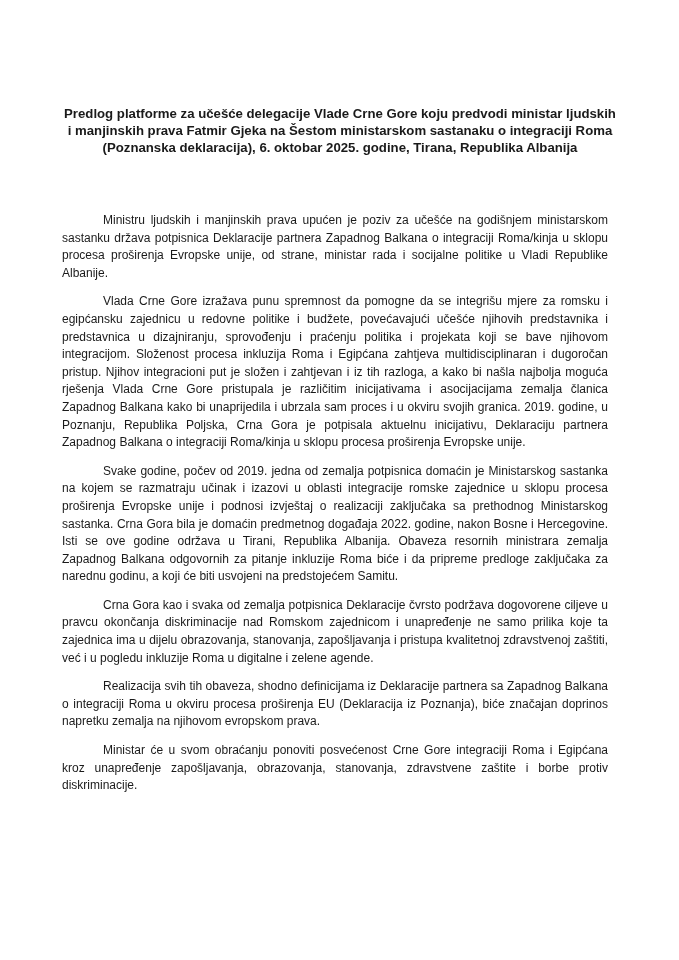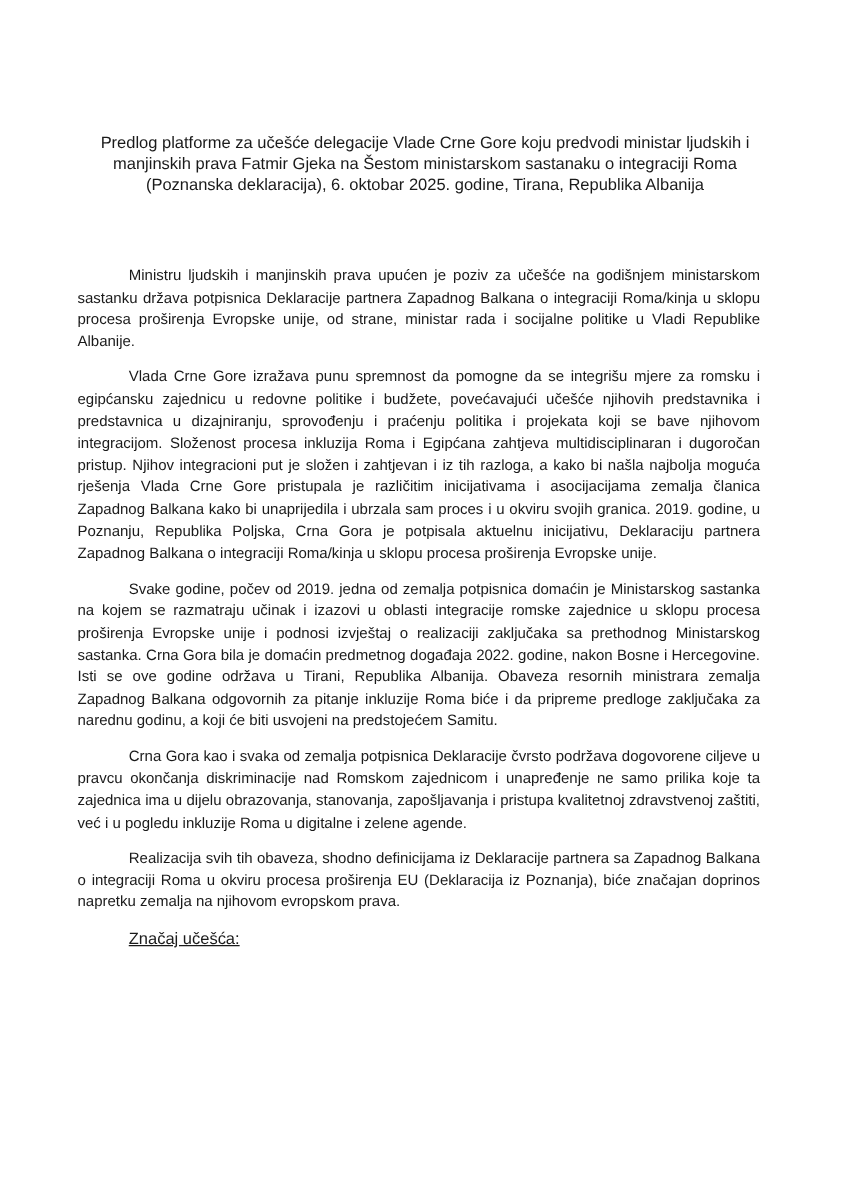--- a/index.html
+++ b/index.html
@@ -23,21 +23,21 @@
   }
   .title {
     position: absolute;
     top: 105px;
     left: 0;
     width: 556px;
     font-size: 13.2px;
     line-height: 17px;
     text-align: center;
     margin: 0;
-    font-weight: normal;
+    font-weight: bold;
   }
   .body {
     position: absolute;
     top: 212px;
     left: 0;
     width: 556px;
   }
   .para {
     font-size: 12px;
     line-height: 17.6px;
@@ -62,19 +62,17 @@
   <h1 class="title">
     <span>Predlog platforme za učešće delegacije Vlade Crne Gore koju predvodi ministar ljudskih i manjinskih prava Fatmir Gjeka na Šestom ministarskom sastanaku o integraciji Roma (Poznanska deklaracija), 6. oktobar 2025. godine, Tirana, Republika Albanija</span>
   </h1>
 
   <div class="body">
     <p class="para">Ministru ljudskih i manjinskih prava upućen je poziv za učešće na godišnjem ministarskom sastanku država potpisnica Deklaracije partnera Zapadnog Balkana o integraciji Roma/kinja u sklopu procesa proširenja Evropske unije, od strane, ministar rada i socijalne politike u Vladi Republike Albanije.</p>
     <p class="para">Vlada Crne Gore izražava punu spremnost da pomogne da se integrišu mjere za romsku i egipćansku zajednicu u redovne politike i budžete, povećavajući učešće njihovih predstavnika i predstavnica u dizajniranju, sprovođenju i praćenju politika i projekata koji se bave njihovom integracijom. Složenost procesa inkluzija Roma i Egipćana zahtjeva multidisciplinaran i dugoročan pristup. Njihov integracioni put je složen i zahtjevan i iz tih razloga, a kako bi našla najbolja moguća rješenja Vlada Crne Gore pristupala je različitim inicijativama i asocijacijama zemalja članica Zapadnog Balkana kako bi unaprijedila i ubrzala sam proces i u okviru svojih granica. 2019. godine, u Poznanju, Republika Poljska, Crna Gora je potpisala aktuelnu inicijativu, Deklaraciju partnera Zapadnog Balkana o integraciji Roma/kinja u sklopu procesa proširenja Evropske unije.</p>
     <p class="para">Svake godine, počev od 2019. jedna od zemalja potpisnica domaćin je Ministarskog sastanka na kojem se razmatraju učinak i izazovi u oblasti integracije romske zajednice u sklopu procesa proširenja Evropske unije i podnosi izvještaj o realizaciji zaključaka sa prethodnog Ministarskog sastanka. Crna Gora bila je domaćin predmetnog događaja 2022. godine, nakon Bosne i Hercegovine. Isti se ove godine održava u Tirani, Republika Albanija. Obaveza resornih ministrara zemalja Zapadnog Balkana odgovornih za pitanje inkluzije Roma biće i da pripreme predloge zaključaka za narednu godinu, a koji će biti usvojeni na predstojećem Samitu.</p>
     <p class="para">Crna Gora kao i svaka od zemalja potpisnica Deklaracije čvrsto podržava dogovorene ciljeve u pravcu okončanja diskriminacije nad Romskom zajednicom i unapređenje ne samo prilika koje ta zajednica ima u dijelu obrazovanja, stanovanja, zapošljavanja i pristupa kvalitetnoj zdravstvenoj zaštiti, već i u pogledu inkluzije Roma u digitalne i zelene agende.</p>
     <p class="para">Realizacija svih tih obaveza, shodno definicijama iz Deklaracije partnera sa Zapadnog Balkana o integraciji Roma u okviru procesa proširenja EU (Deklaracija iz Poznanja), biće značajan doprinos napretku zemalja na njihovom evropskom prava.</p>
+    <p class="para">Ministar će u svom obraćanju ponoviti posvećenost Crne Gore integraciji Roma i Egipćana kroz unapređenje zapošljavanja, obrazovanja, stanovanja, zdravstvene zaštite i borbe protiv diskriminacije.</p>
 
-    <div class="section-heading">
-      <span>Značaj učešća:</span>
-    </div>
 
   </div>
 </div>
 
 </body></html>

